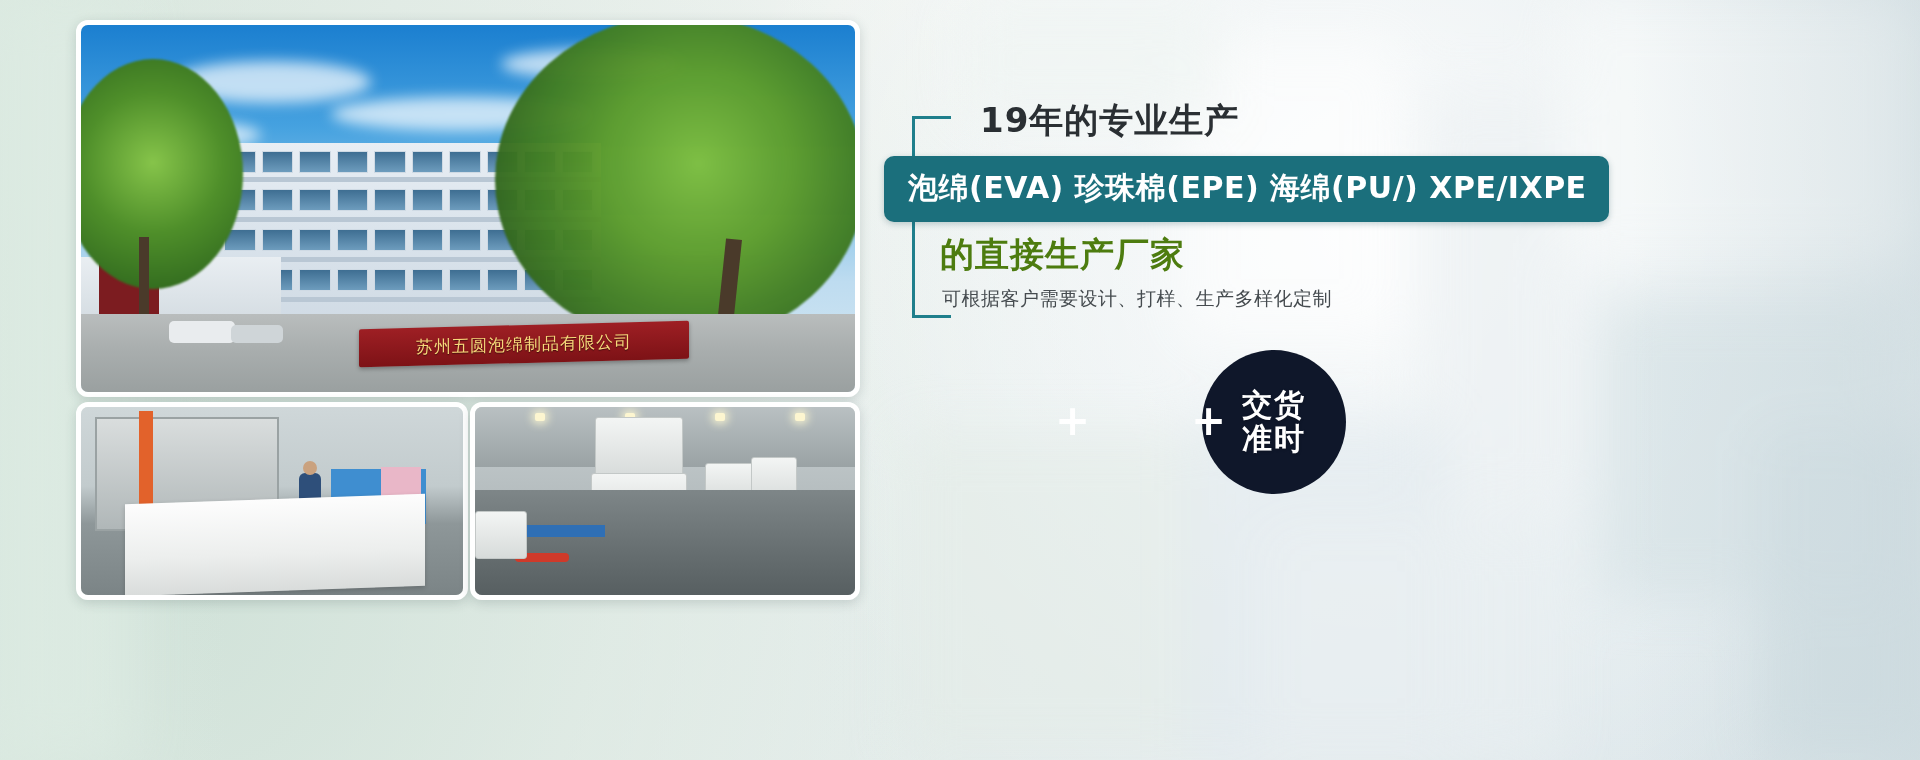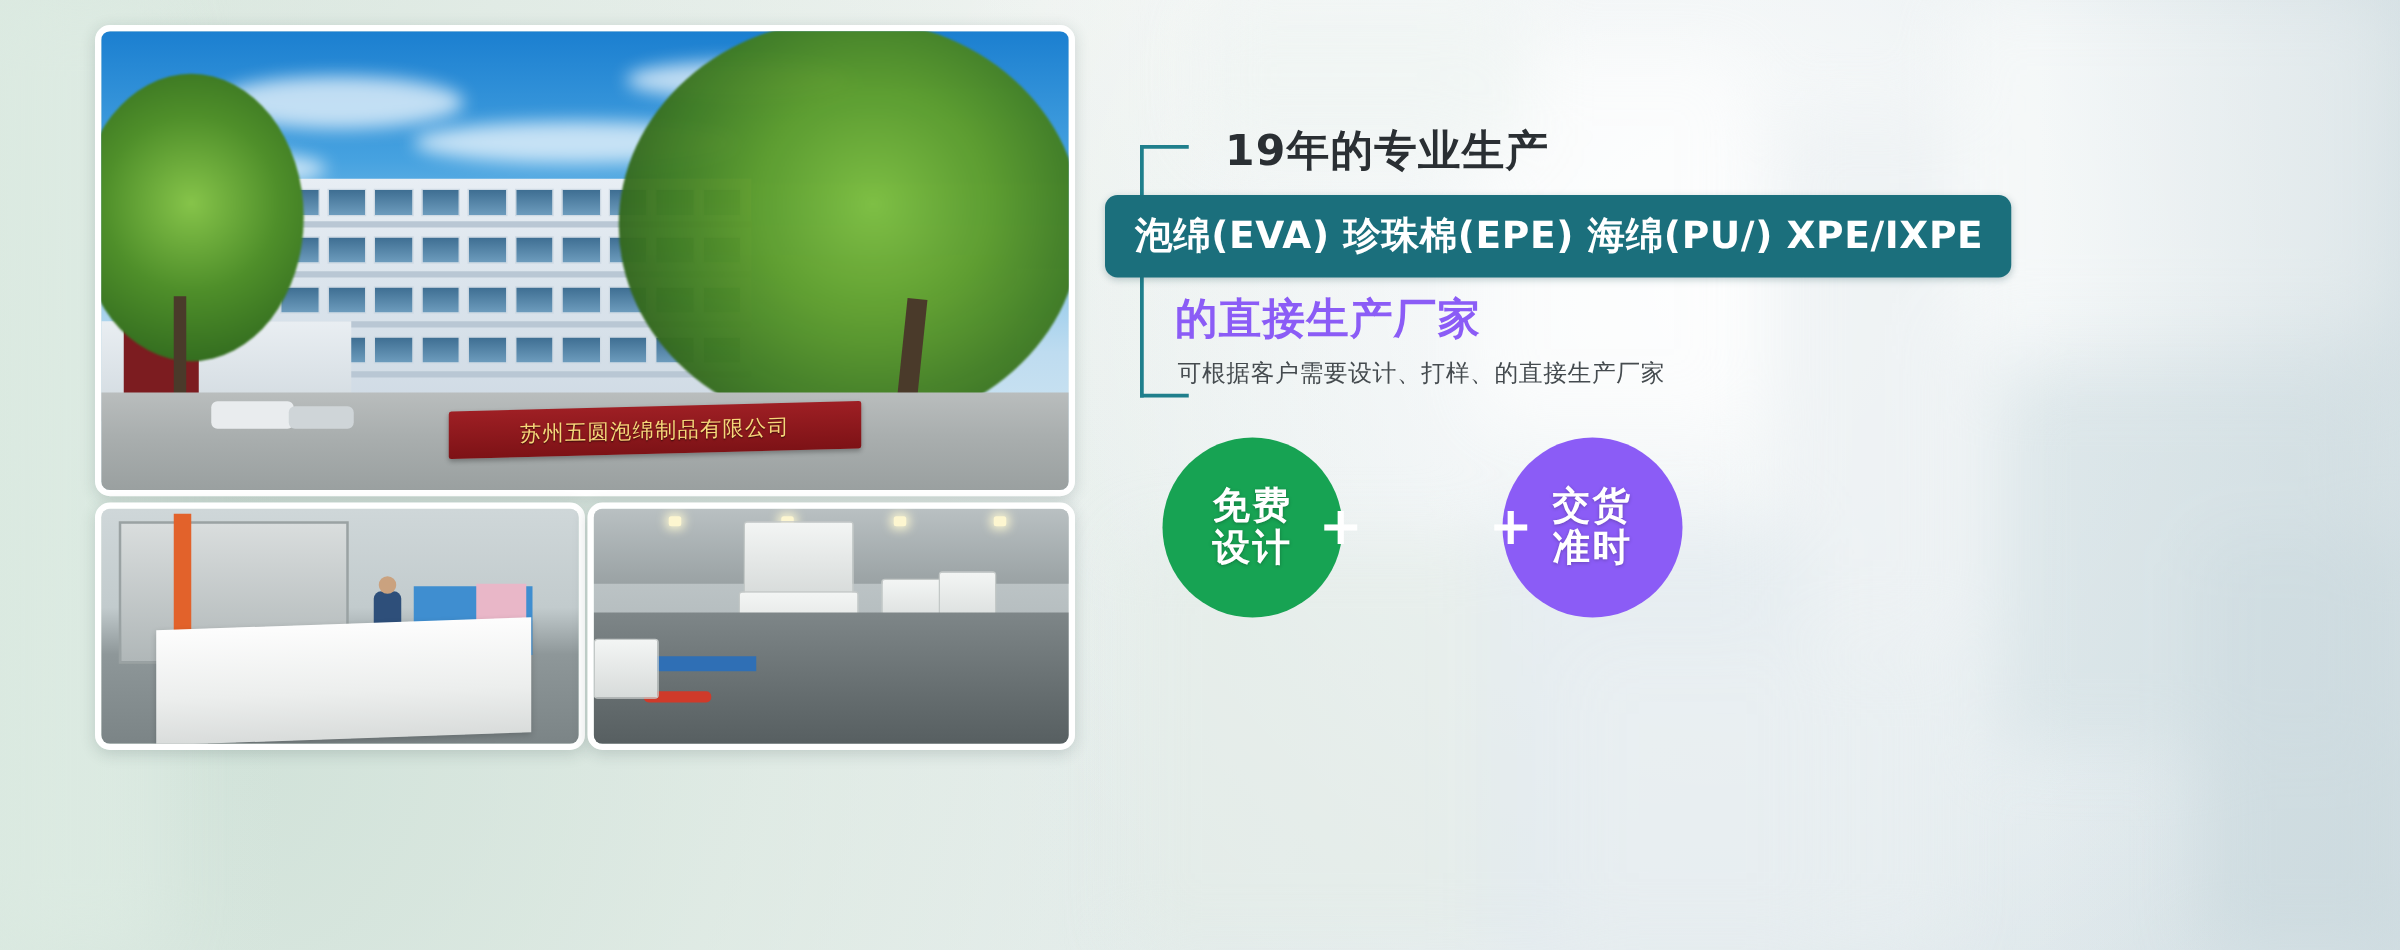--- a/index.html
+++ b/index.html
@@ -121,41 +121,41 @@
   .pill{
     position:absolute;left:-28px;top:72px;
     background:#1b6f7c;color:#ffffff;border-radius:10px;
     padding:12px 22px 13px 24px;
     font-size:30px;font-weight:bold;white-space:nowrap;letter-spacing:.5px;
     font-family:"DejaVu Sans",sans-serif;
     box-shadow:0 2px 6px rgba(20,70,80,.25);
   }
   .line2{
     position:absolute;left:28px;top:148px;
-    font-size:34px;font-weight:bold;color:#8b5cf6;letter-spacing:1px;white-space:nowrap;
+    font-size:34px;font-weight:bold;color:#4d7c0f;letter-spacing:1px;white-space:nowrap;
     font-family:"DejaVu Sans",sans-serif;
   }
   .subline{
     position:absolute;left:30px;top:202px;
     font-size:19px;color:#454b4f;white-space:nowrap;letter-spacing:.5px;
     font-family:"DejaVu Sans",sans-serif;
   }
 
   
   .circles{position:absolute;left:930px;top:350px;width:420px;height:150px;}
   .circ{
     position:absolute;width:144px;height:144px;border-radius:50%;
     display:flex;flex-direction:column;align-items:center;justify-content:center;
     color:#fff;font-weight:bold;font-size:30px;line-height:1.12;letter-spacing:2px;
     font-family:"DejaVu Sans",sans-serif;
     text-shadow:0 1px 3px rgba(0,0,0,.25);
   }
   .c1{left:0px;top:0px;background:#17a353;z-index:3;}
   .c2{left:136px;top:0px;background:#177a86;z-index:2;}
-  .c3{left:272px;top:0px;background:#8b5cf6;z-index:1;text-align:center;}
+  .c3{left:272px;top:0px;background:#0f172a;z-index:1;text-align:center;}
   .plus{
     position:absolute;top:50px;color:#ffffff;font-size:42px;font-weight:bold;z-index:5;
     font-family:"DejaVu Sans",sans-serif;line-height:1;
   }
   .p1{left:125px;}
   .p2{left:261px;}
 </style>
 </head>
 <body>
 
@@ -303,28 +303,24 @@
         <div class="w-bale" style="left:0px;top:104px;width:50px;height:46px;"></div>
       </div>
     </div>
   </div>
 
   <div class="right">
     <div class="bracket"></div>
     <div class="line1">19年的专业生产</div>
     <div class="pill">泡绵(EVA)  珍珠棉(EPE)  海绵(PU/)   XPE/IXPE</div>
     <div class="line2">的直接生产厂家</div>
-    <div class="subline">可根据客户需要设计、打样、的直接生产厂家</div>
+    <div class="subline">可根据客户需要设计、打样、生产多样化定制</div>
   </div>
 
   <div class="circles">
-    <div class="circ c1">
-      <span>免费</span>
-      <span>设计</span>
-    </div>
     <div class="plus p1">+</div>
     <div class="plus p2">+</div>
     <div class="circ c3">
       <span>交货</span>
       <span>准时</span>
     </div>
   </div>
 
 </div>
 

